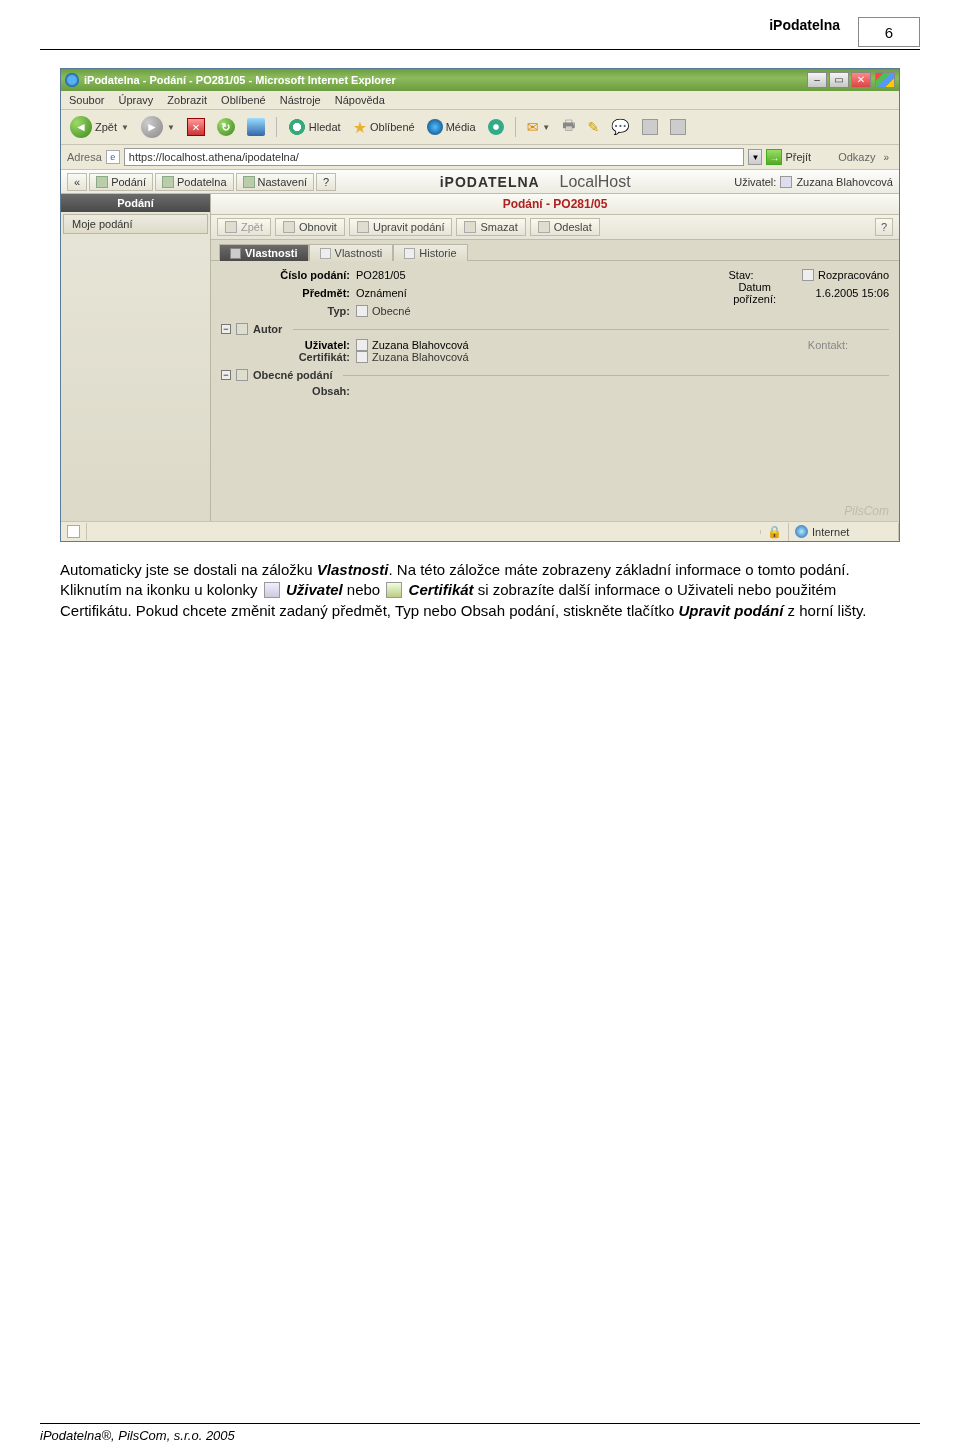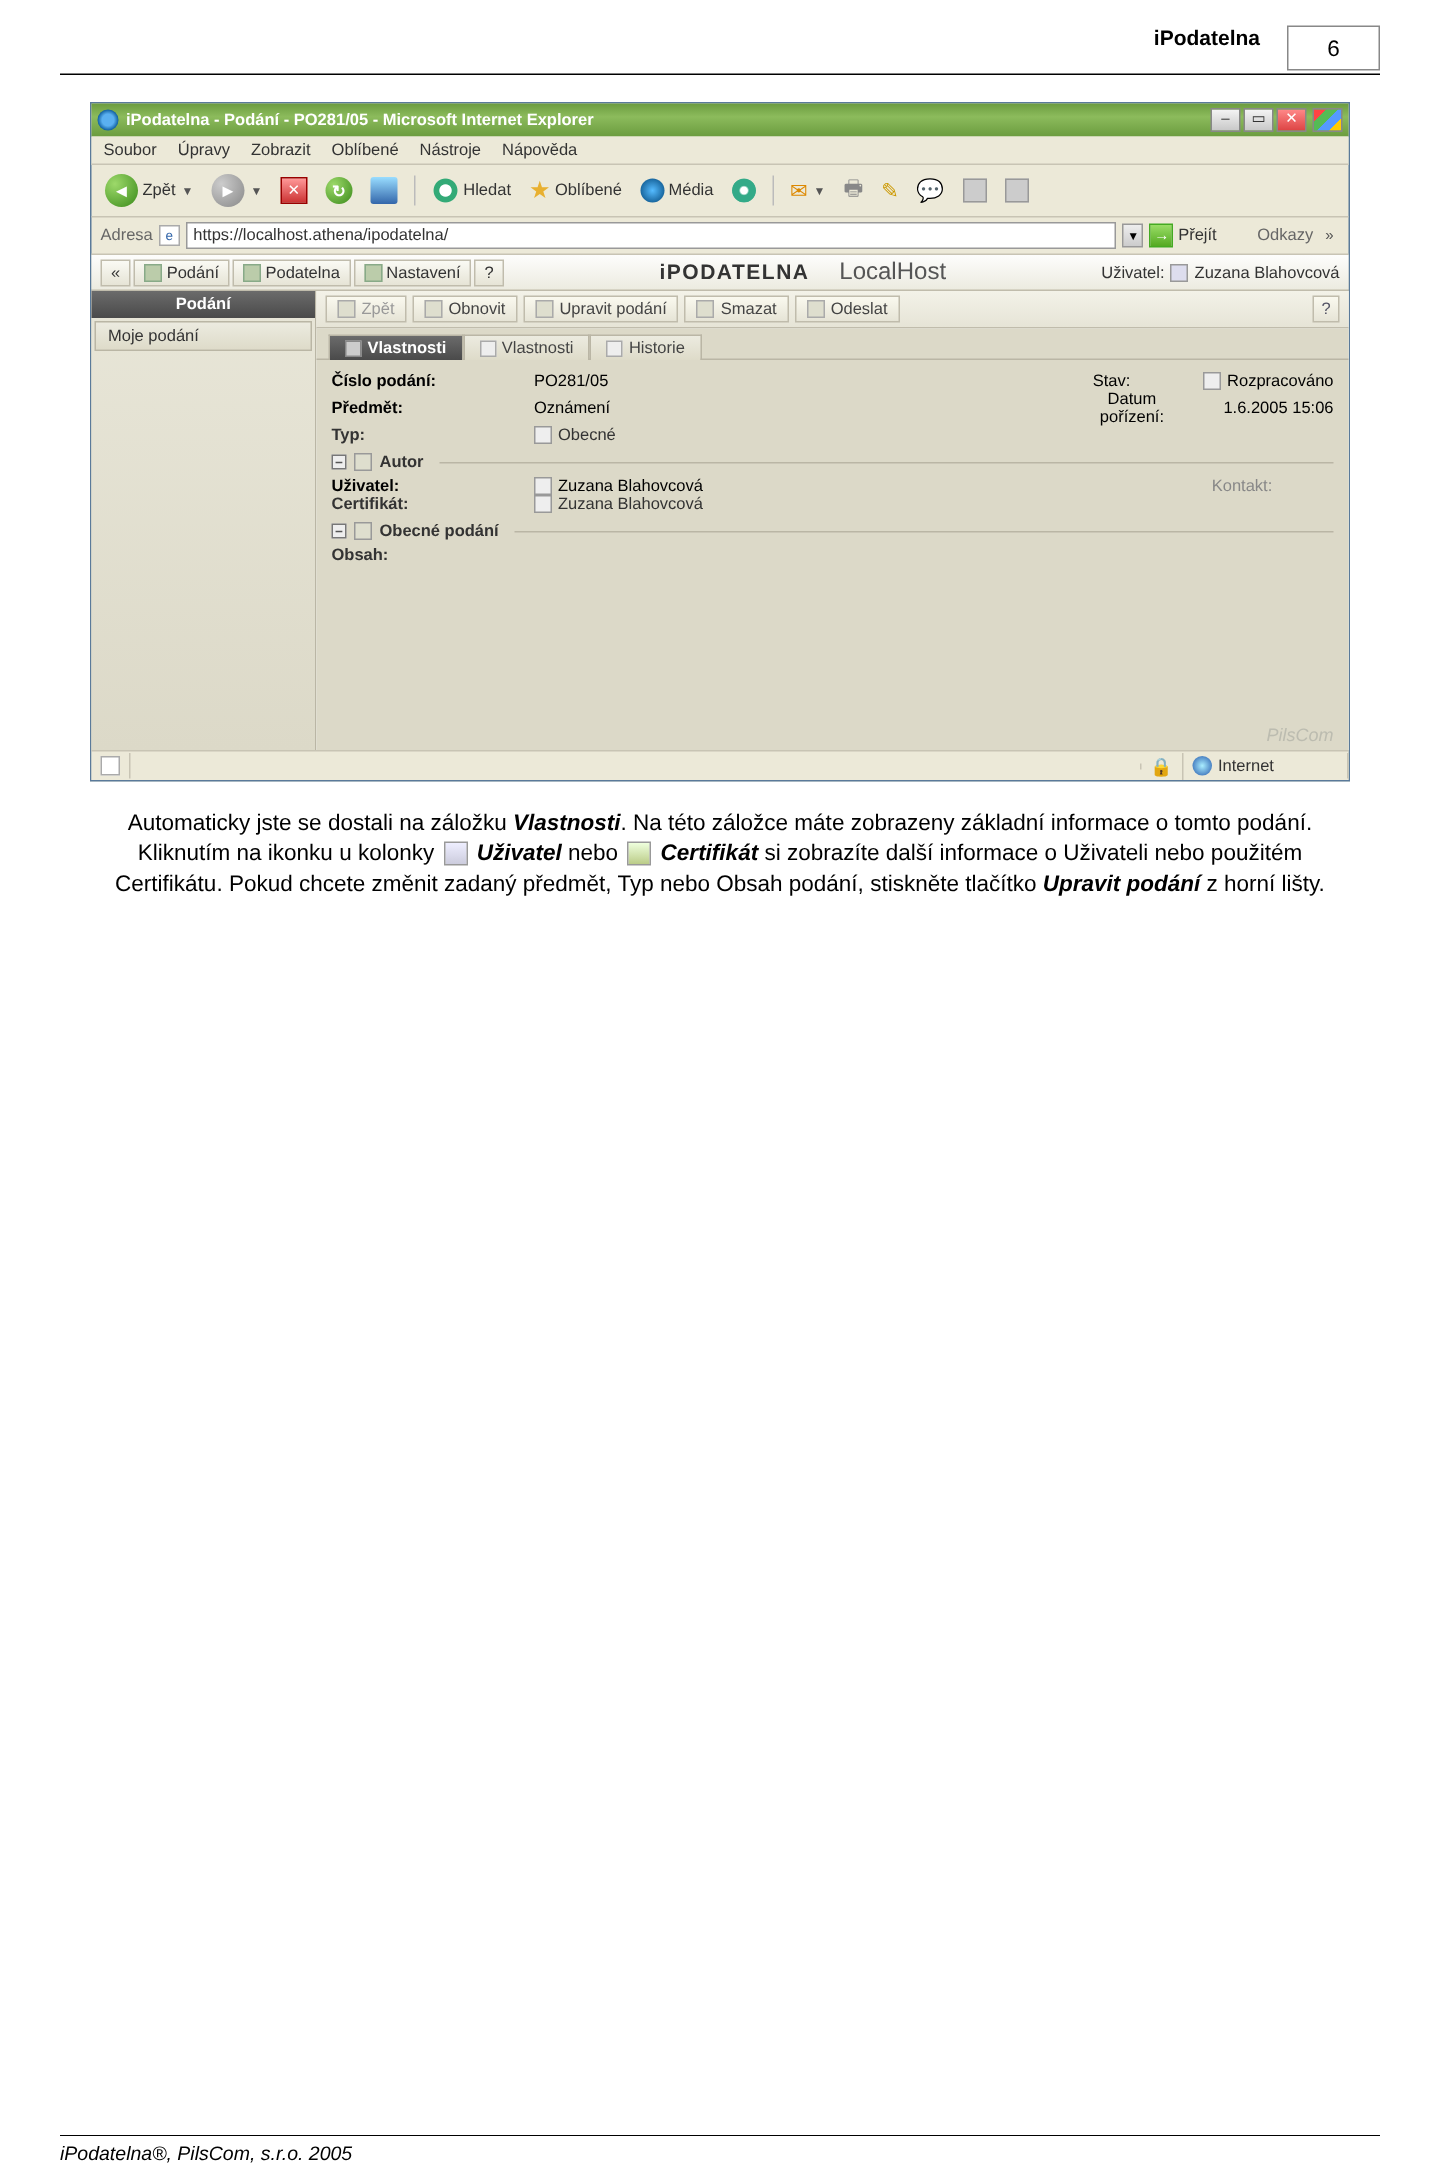--- a/index.html
+++ b/index.html
@@ -235,21 +235,21 @@
     padding: 8px 10px 4px 10px;
     min-height: 260px;
     position:relative;
   }
   .field-row {
     display:flex;align-items:center;
     margin-bottom:4px;
     font-size:11px;color:#333;
   }
   .field-label {
-    width:135px;text-align:left;font-weight:bold;padding-right:6px;
+    width:135px;text-align:right;font-weight:bold;padding-right:6px;
   }
   .field-icon {width:12px;height:12px;border:1px solid #999;background:#eee;margin-right:4px;}
   .field-value { }
   .field-right-label { width:100px;text-align:center;font-weight:normal;padding-right:22px;}
   .field-row-split { display:flex;justify-content:space-between;}
   .field-half { display:flex;align-items:center;}
   .field-half.right { }
   .section-head {
     display:flex;align-items:center;gap:5px;
     font-weight:bold;font-size:11px;color:#333;
@@ -284,21 +284,21 @@
   .status-cell.grow{flex:1;}
   .status-doc-ico{width:13px;height:13px;border:1px solid #aaa;background:#fff;}
   .lock-ico{color:#c9a227;font-size:12px;}
   .globe-ico{width:13px;height:13px;border-radius:50%;background:radial-gradient(circle,#aef,#25a);}
   
   .body-text {
     margin: 18px 60px 0 60px;
     font-size: 15px;
     line-height: 1.35;
   }
-  .body-text p { margin-bottom: 10px; text-align: center; }
+  .body-text p { margin-bottom: 10px; }
   .inline-ico {
     display:inline-block;width:16px;height:16px;
     vertical-align:text-bottom;
     border:1px solid #999;background:#e8e6d8;
     margin:0 2px;
   }
   .inline-ico.user{background:linear-gradient(#eef,#ccd);}
   .inline-ico.cert{background:linear-gradient(#efd,#bc8);}
   
   .page-footer {
@@ -451,20 +451,21 @@
   </div>
 
   <div class="app-main">
 
     <div class="sidebar">
       <div class="side-head">Podání</div>
       <div class="side-item">Moje podání</div>
     </div>
 
     <div class="content">
+      <div class="content-title">Podání - PO281/05</div>
 
       <div class="action-row">
         <span class="action-btn dis">
             <span class="act-ico"></span>
             <span>Zpět</span>
           </span>
         <span class="action-btn">
             <span class="act-ico"></span>
             <span>Obnovit</span>
           </span>

